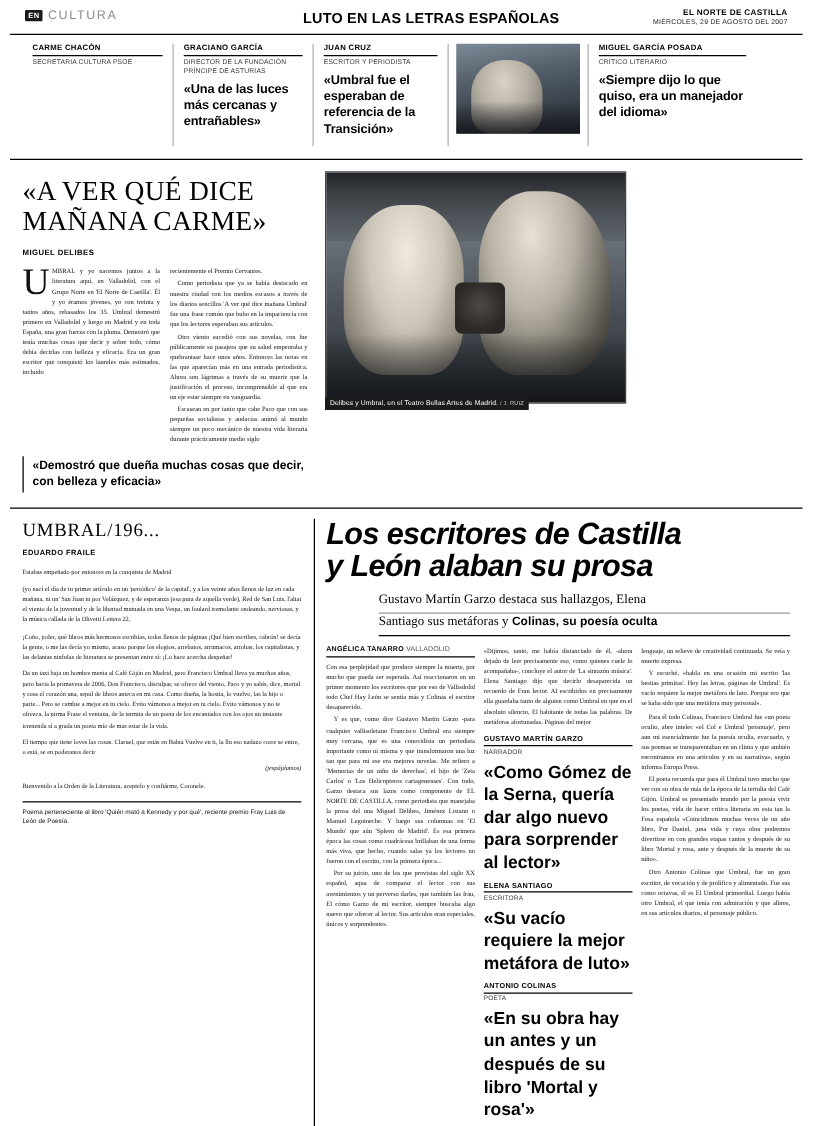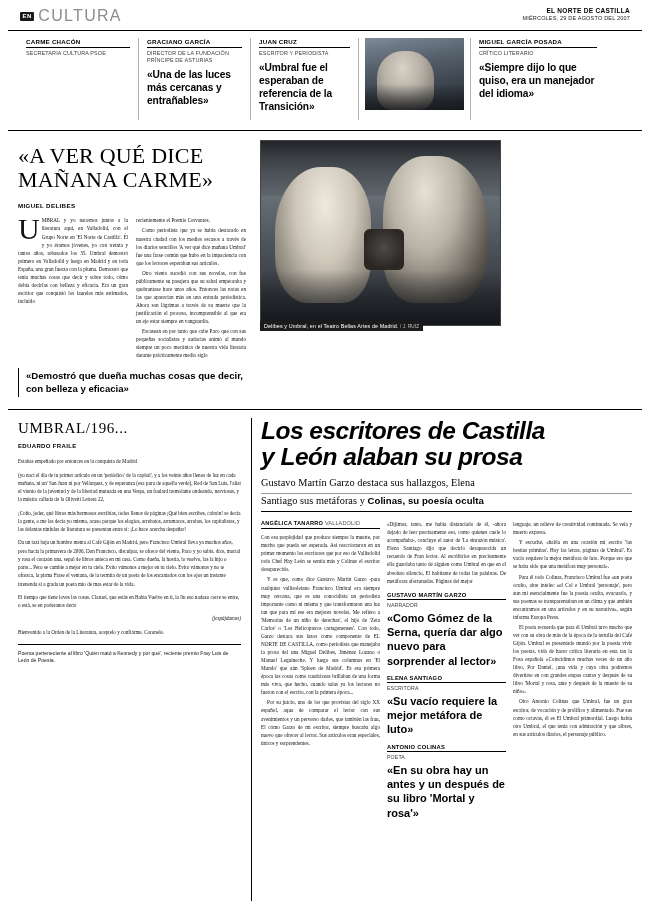--- a/index.html
+++ b/index.html
@@ -41,21 +41,21 @@
     background: #1a1a1a;
     color: #fff;
     font-size: 6px;
     font-weight: bold;
     letter-spacing: 0.5px;
     padding: 1.5px 2.5px;
     line-height: 1;
     border-radius: 1px;
   }
   .mast-section {
-    font-size: 16px;
+    font-size: 10px;
     letter-spacing: 1.3px;
     color: #8d8d8d;
     font-weight: 400;
   }
   .mast-center {
     flex: 1;
     text-align: center;
     font-size: 11.5px;
     font-weight: bold;
     letter-spacing: 0.2px;
@@ -324,20 +324,21 @@
     line-height: 1.04;
     letter-spacing: -0.5px;
     margin: 0 0 7px 0;
     font-style: italic;
   }
   .subhead {
     font-family: "Liberation Serif", serif;
     font-size: 10.3px;
     line-height: 1.45;
     letter-spacing: 0.05px;
+    margin-left: 42px;
   }
   .subhead .bold { font-family: Liberation Sans, sans-serif; font-weight: bold; font-size: 9.6px; }
   .subhead .l1 { border-bottom: 0.6px solid #9a9a9a; padding-bottom: 2px; display:block;}
   .subhead .l2 { border-bottom: 0.9px solid #000; padding-bottom: 2px; display:block;}
 
   .art-cols {
     display: flex;
     gap: 7px;
     margin-top: 8px;
   }
@@ -362,35 +363,36 @@
     border-bottom: 0.8px solid #000;
     padding-bottom: 1.5px;
   }
   .mini-q .mq-role {
     font-size: 5.2px;
     color: #3b3b3b;
     letter-spacing: 0.15px;
     margin: 1.5px 0 3px 0;
   }
   .mini-q .mq-text {
-    font-size: 11px;
+    font-size: 14px;
     font-weight: bold;
     line-height: 1.3;
   }
 </style>
 </head>
 <body>
 
 <div class="page">
 
   <div class="masthead">
     <div class="mast-left">
       <span class="mast-badge">EN</span>
       <span class="mast-section">CULTURA</span>
     </div>
+    <div class="mast-center">LUTO EN LAS LETRAS ESPAÑOLAS</div>
     <div class="mast-right">
       <div class="mast-paper">EL NORTE DE CASTILLA</div>
       <div class="mast-date">MIÉRCOLES, 29 DE AGOSTO DEL 2007</div>
     </div>
   </div>
 
   <div class="quote-strip">
     <div class="qcol qcol-1">
       <div class="q-name">CARME CHACÓN</div>
       <div class="q-role">SECRETARIA CULTURA PSOE</div>

